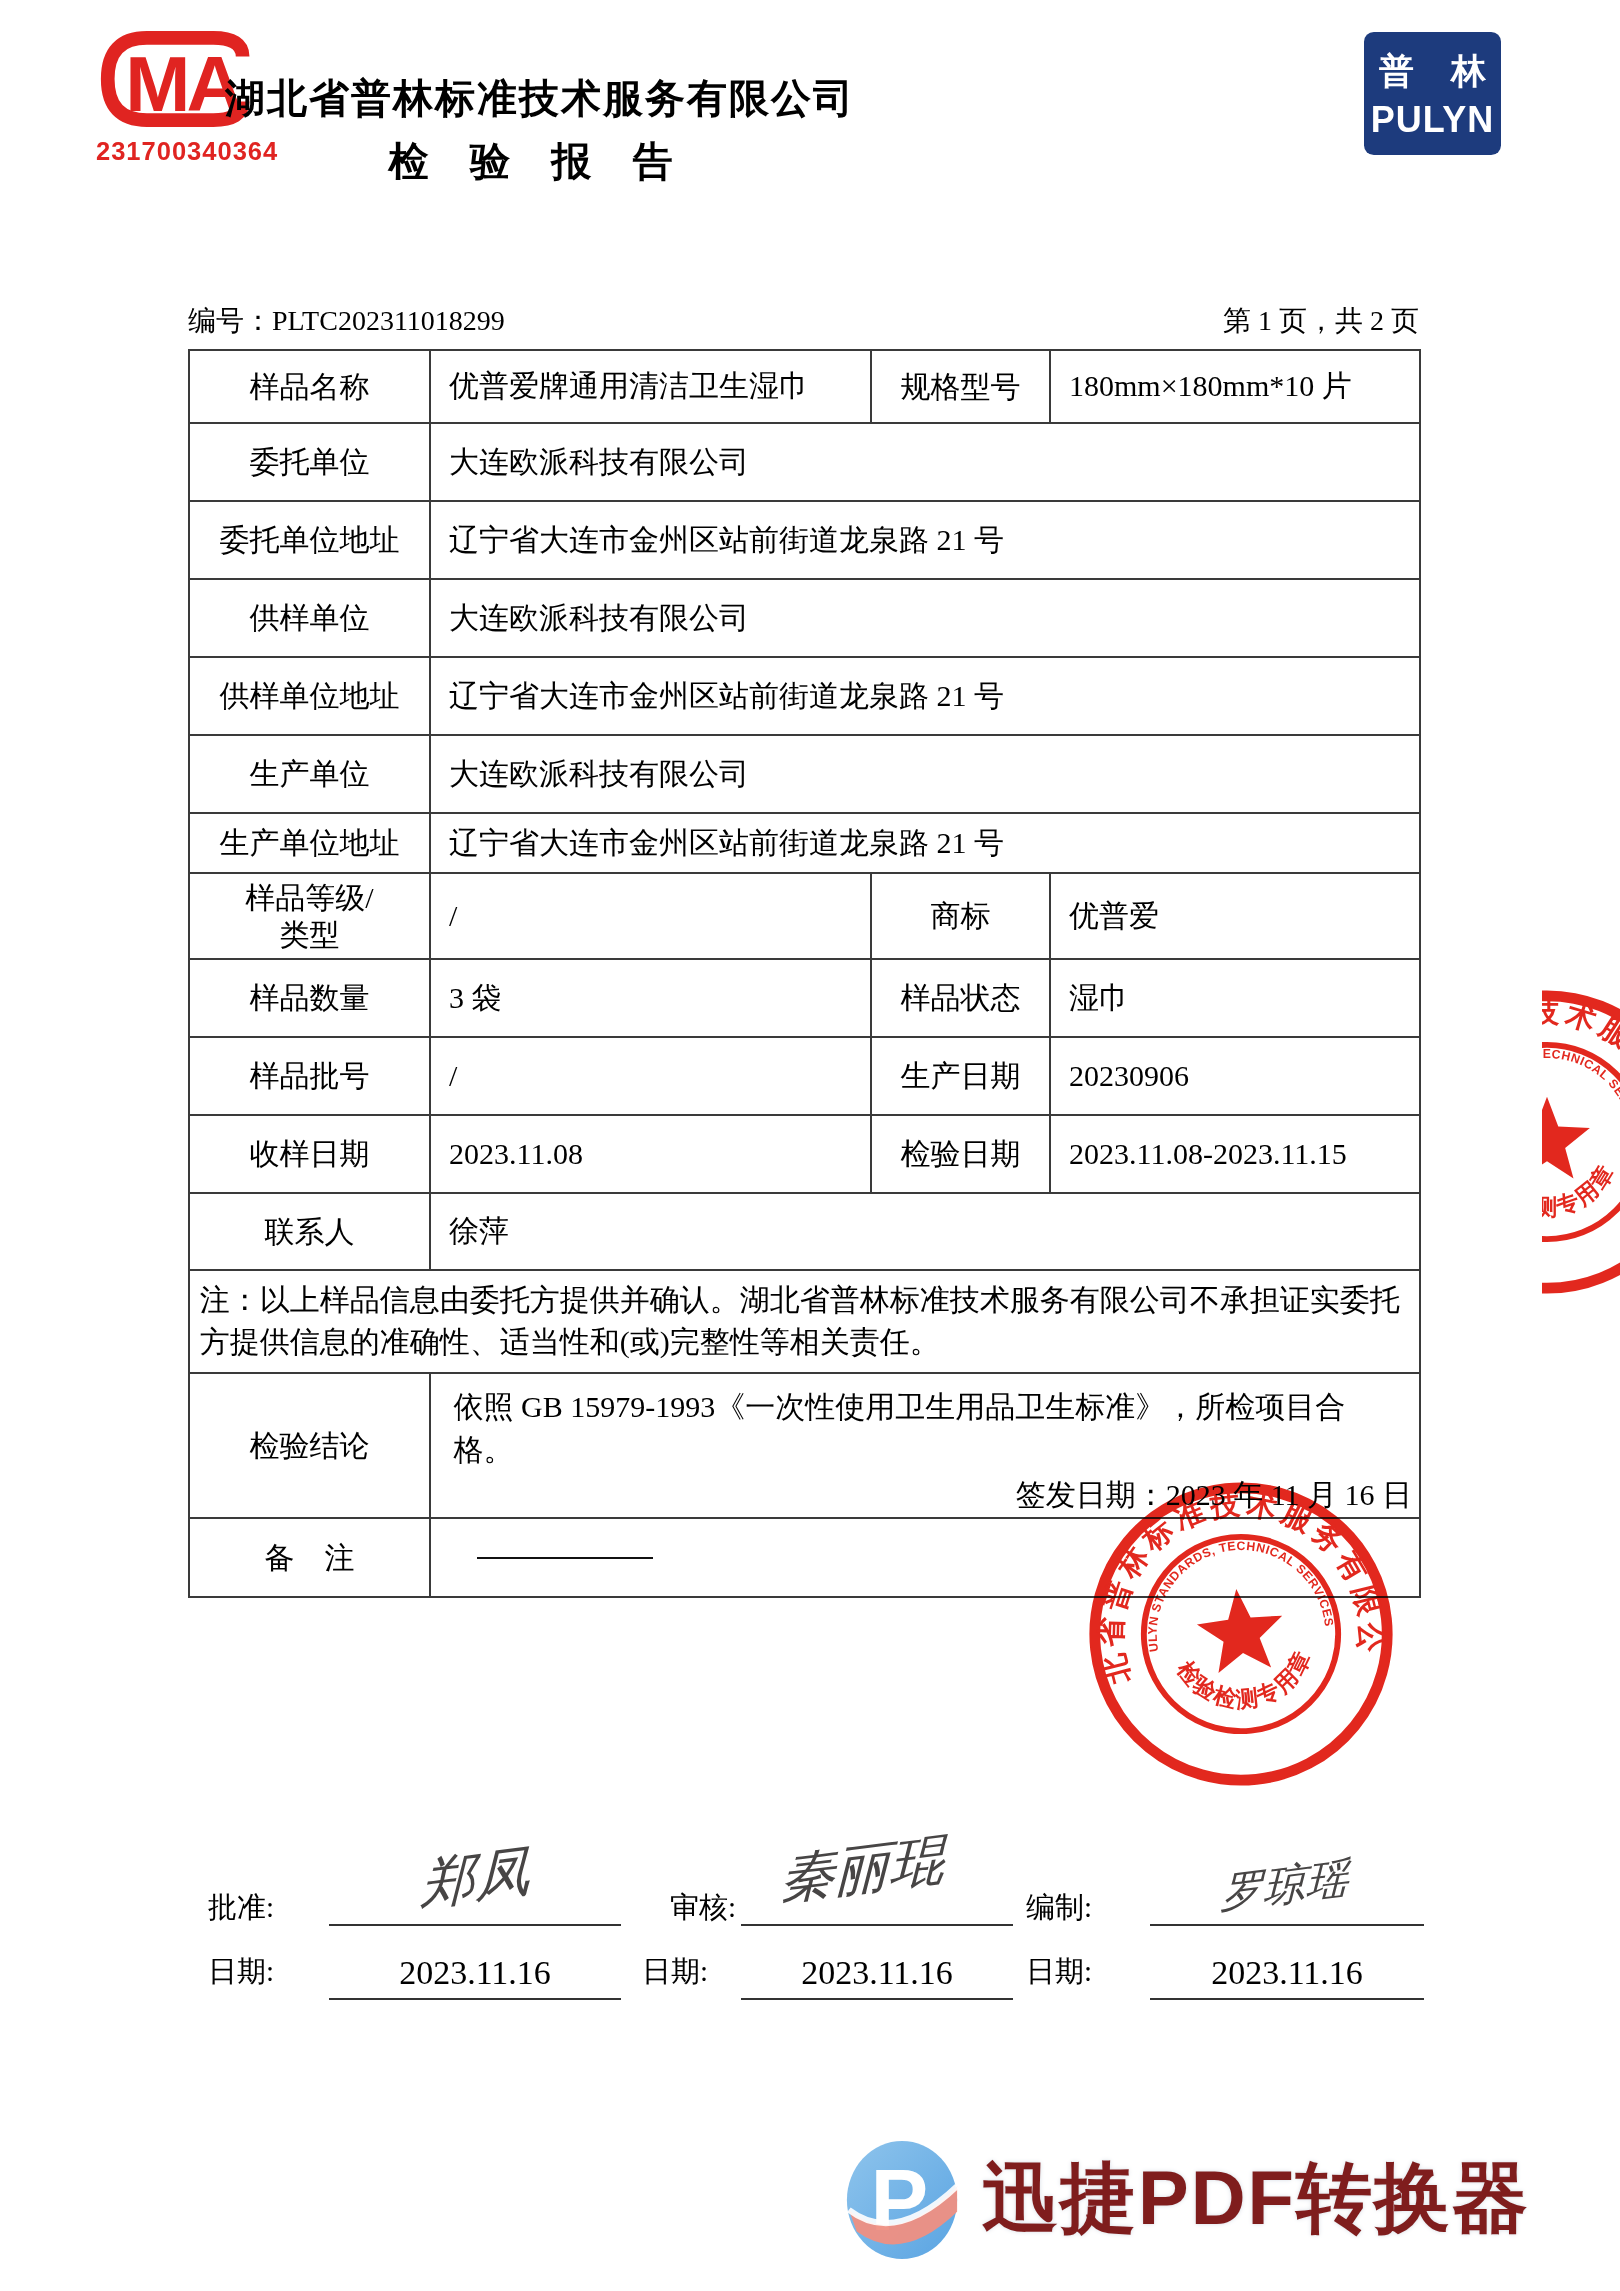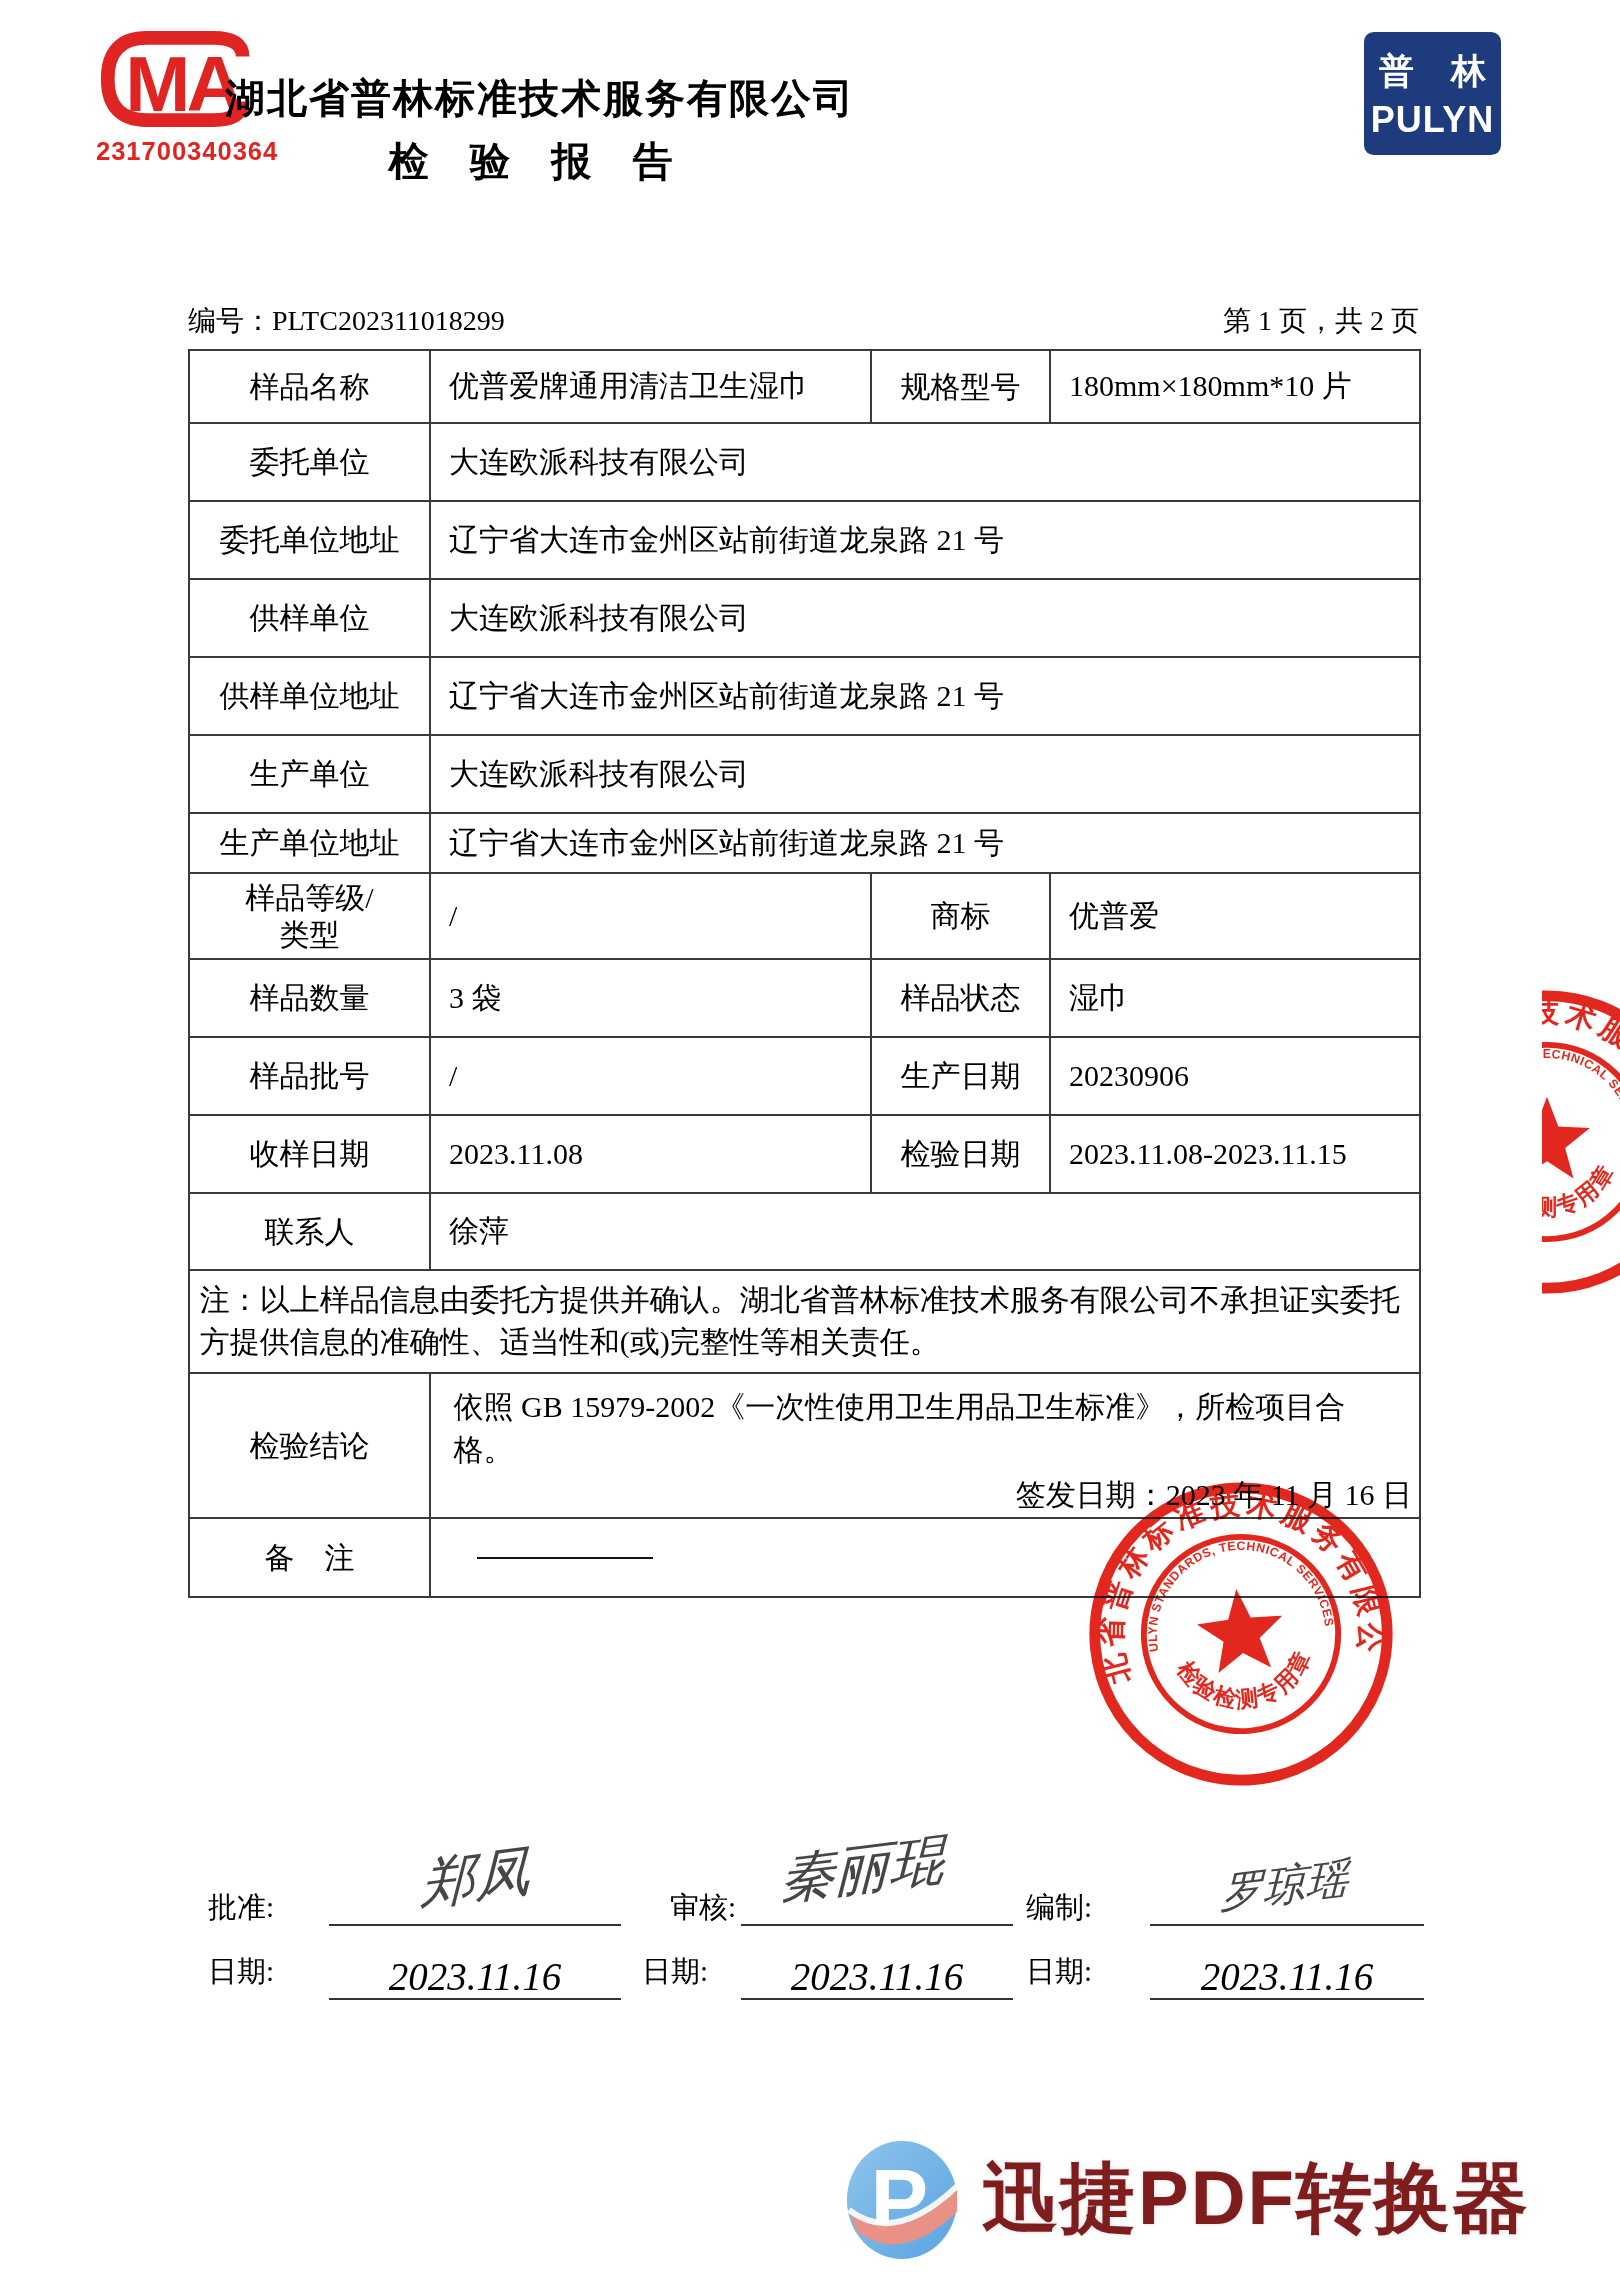--- a/index.html
+++ b/index.html
@@ -39,21 +39,21 @@
   .stamp{position:absolute;mix-blend-mode:multiply;opacity:.92;}
   .stamp-big{left:1084px;top:1477px;width:314px;height:314px;transform:rotate(-6deg);}
   .stamp-edge-clip{left:1542px;top:985px;width:78px;height:314px;overflow:hidden;}
   .stamp-edge-inner{position:absolute;left:-152px;top:0;width:314px;height:314px;}
   
   .sig-label{position:absolute;font-size:29px;}
   .sig-line{position:absolute;border-bottom:2.9px solid #333;height:0;}
   .sig-name{position:absolute;font-size:55px;font-style:italic;color:#2e2c2c;opacity:.88;
     transform:rotate(-7deg) skewX(-8deg);text-align:center;white-space:nowrap;
     font-family:"DejaVu Serif","Liberation Serif",serif;}
-  .sig-date{position:absolute;font-size:39px;text-align:center;font-style:italic;}
+  .sig-date{position:absolute;font-size:34px;text-align:center;}
   
   .wm-logo{position:absolute;left:841px;top:2139px;width:123px;height:123px;}
   .wm-text{position:absolute;left:982px;top:2148px;font-size:76px;font-weight:bold;letter-spacing:2px;
     color:#7f1d1d;text-shadow:0 0 4.9px #dfe3e9,0 0 2px #e7eaee;
     font-family:"Liberation Sans","DejaVu Sans",sans-serif;white-space:nowrap;}
 </style>
 </head>
 <body>
 
 <div class="page">
@@ -146,21 +146,21 @@
       <tr style="height:77px">
         <td class="lab">联系人</td>
         <td class="val" colspan="3">徐萍</td>
       </tr>
       <tr style="height:85px">
         <td class="note-cell" colspan="4">注：以上样品信息由委托方提供并确认。湖北省普林标准技术服务有限公司不承担证实委托方提供信息的准确性、适当性和(或)完整性等相关责任。</td>
       </tr>
       <tr style="height:126px">
         <td class="lab">检验结论</td>
         <td colspan="3" style="vertical-align:top">
-          <div class="concl-text">依照 GB 15979-2002《一次性使用卫生用品卫生标准》，所检项目合格。</div>
+          <div class="concl-text">依照 GB 15979-1993《一次性使用卫生用品卫生标准》，所检项目合格。</div>
           <div class="sign-date">签发日期：2023 年 11 月 16 日</div>
         </td>
       </tr>
       <tr style="height:79px">
         <td class="lab">备　注</td>
         <td colspan="3">
           <div class="dash-line"></div>
         </td>
       </tr>
     </tbody>

